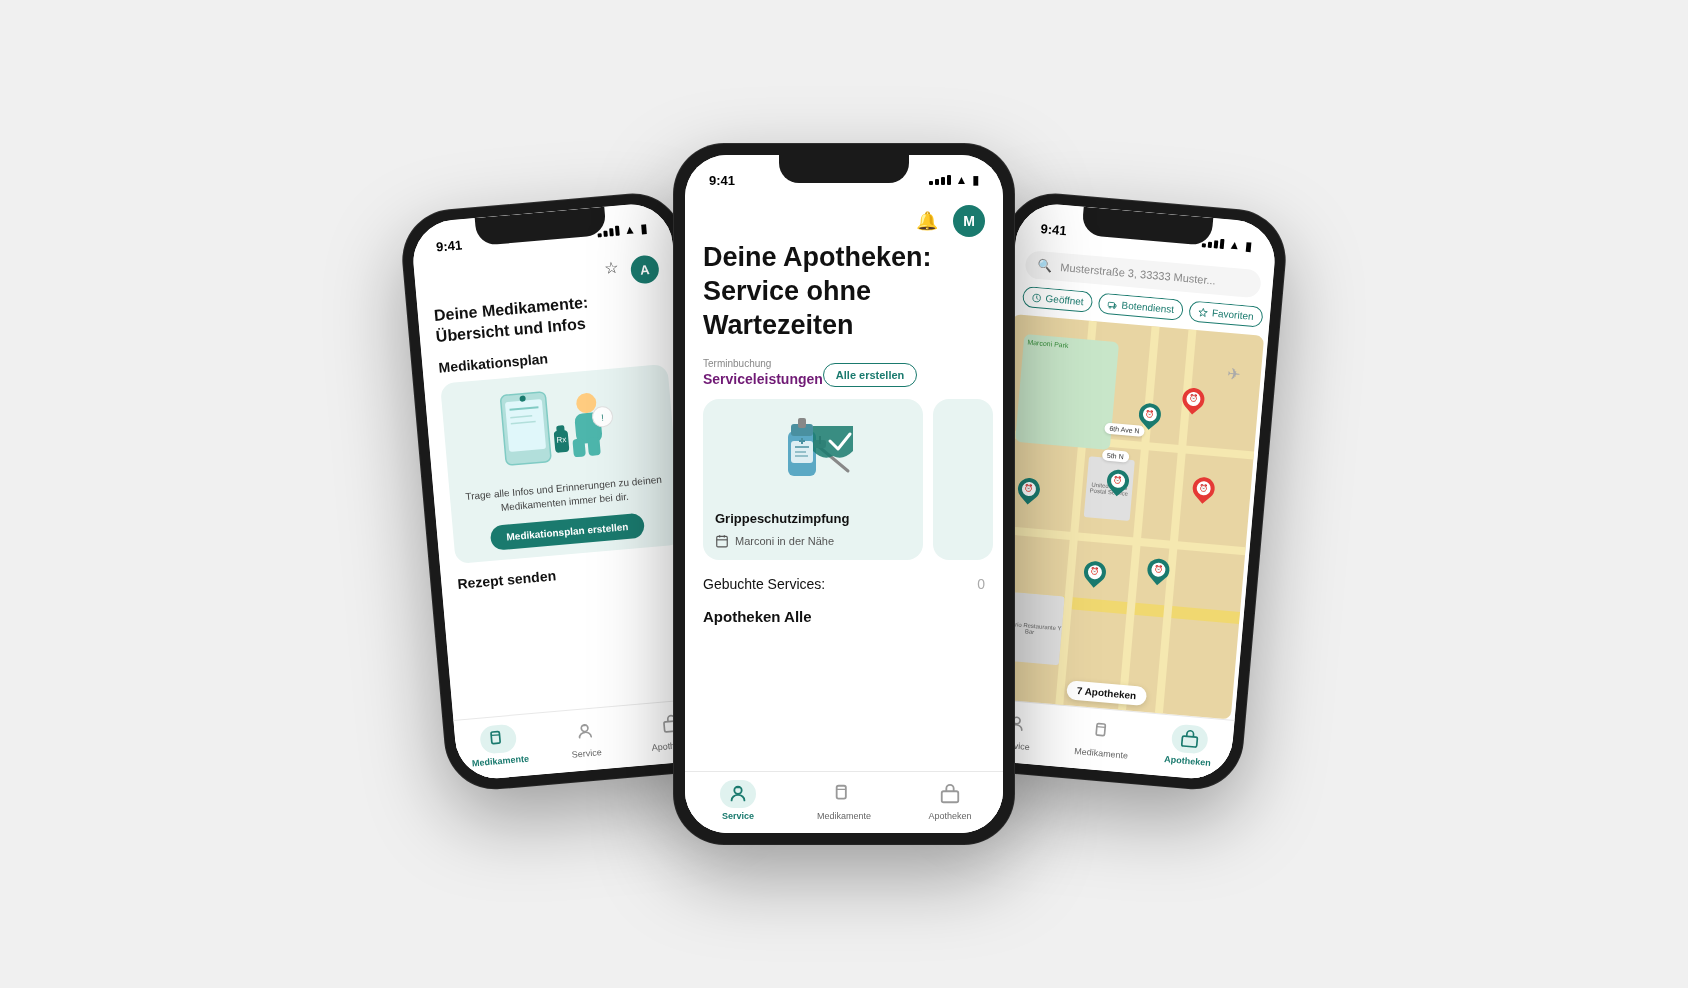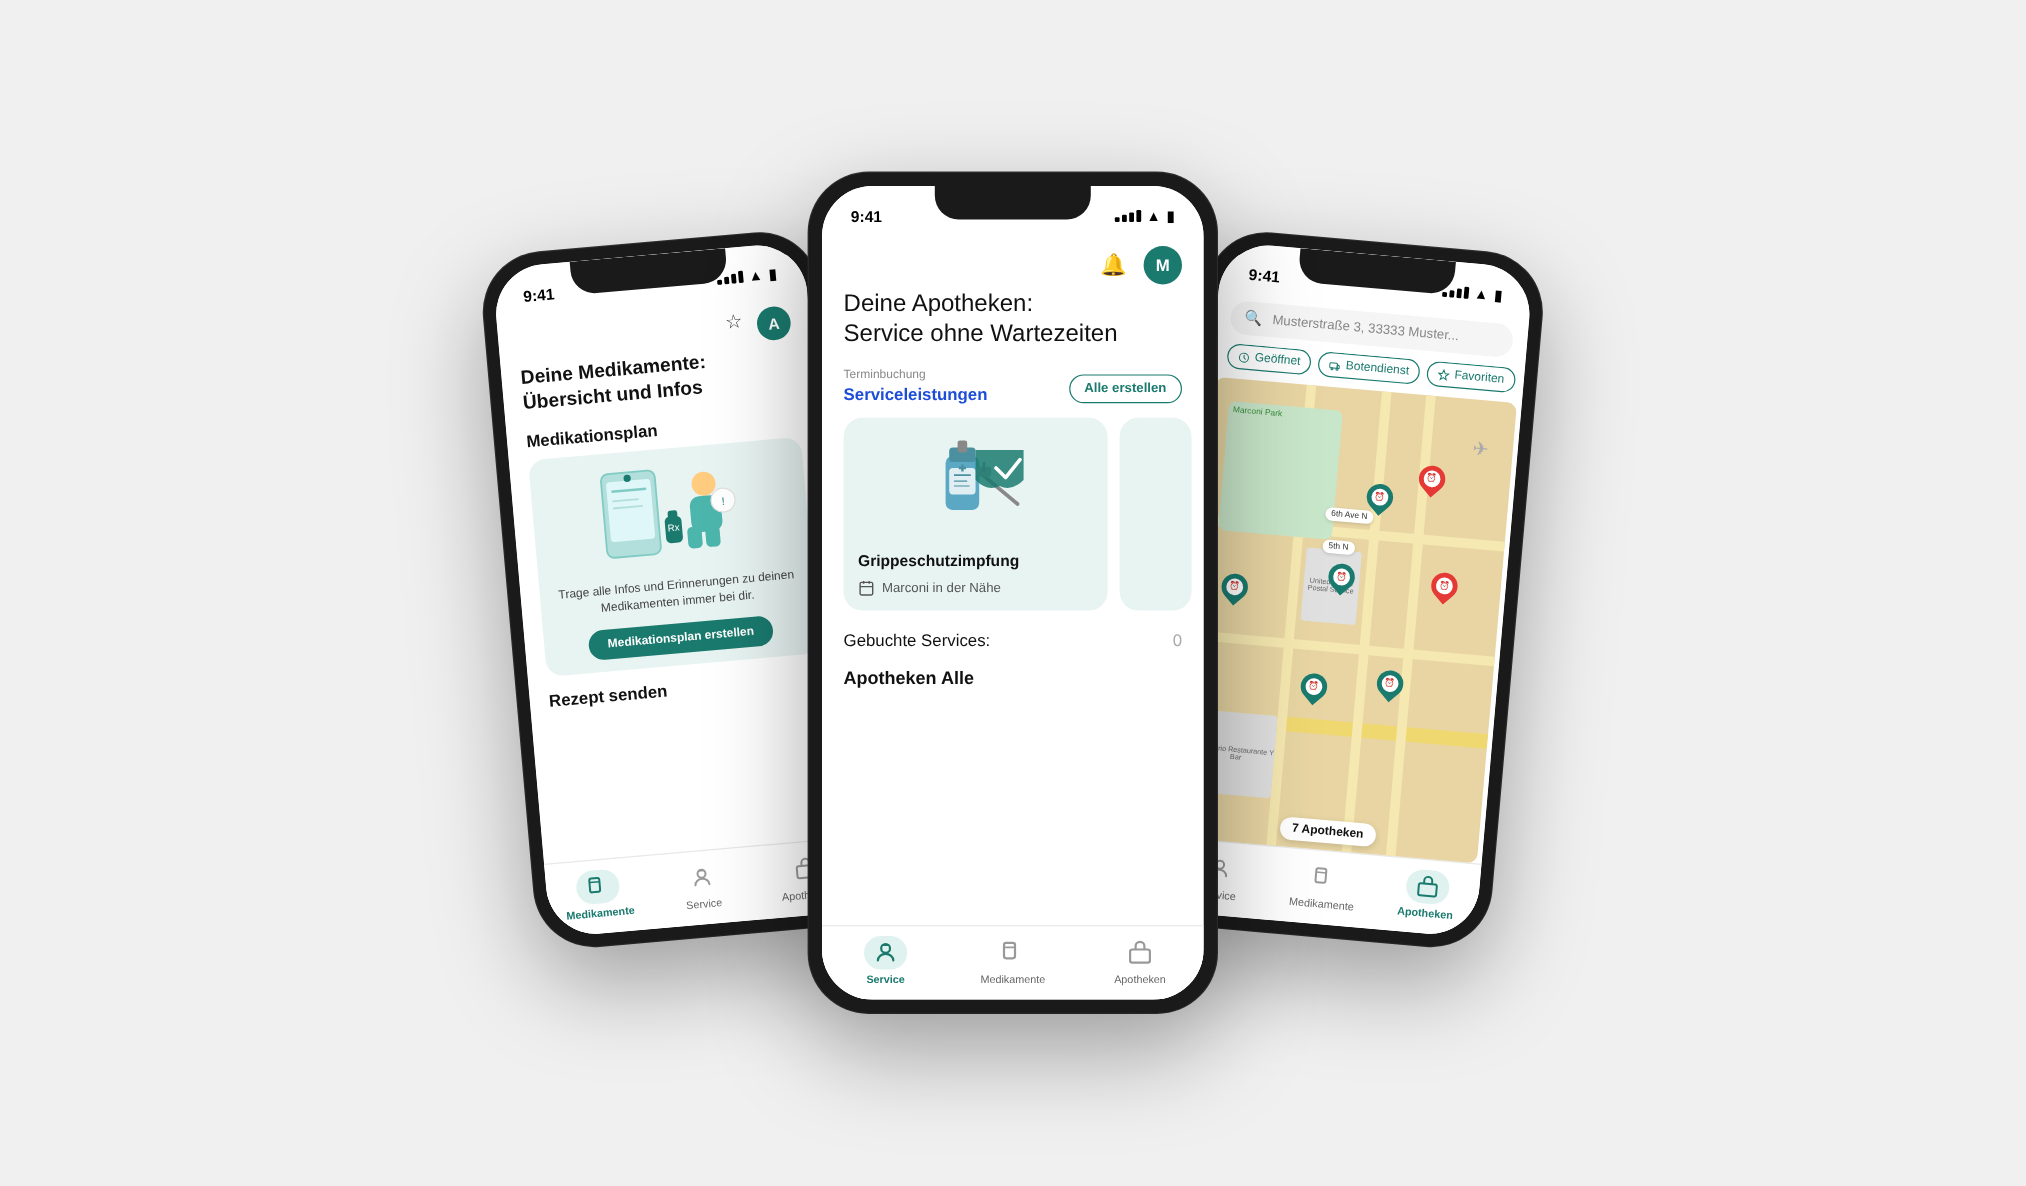--- a/index.html
+++ b/index.html
@@ -251,43 +251,42 @@
     .user-avatar {
       width: 32px; height: 32px;
       border-radius: 50%;
       background: #1a7a6e;
       display: flex; align-items: center; justify-content: center;
       color: white; font-size: 14px; font-weight: 700;
     }
 
     .center-title {
       padding: 0 18px 16px;
-      font-size: 20px;
-      font-weight: 400;
+      font-size: 27px;
+      font-weight: 700;
       color: #111;
       line-height: 1.25;
     }
 
     .service-section-header {
       padding: 0 18px 12px;
       display: flex;
-      justify-content: space-between;
       align-items: flex-end;
     }
 
     .service-label-small {
       font-size: 10px;
       color: #888;
       margin-bottom: 2px;
     }
 
     .service-label-big {
       font-size: 14px;
       font-weight: 700;
-      color: #1d4ed8;
+      color: #701a75;
     }
 
     .alle-btn {
       border: 1.5px solid #1a7a6e;
       color: #1a7a6e;
       background: transparent;
       border-radius: 16px;
       padding: 5px 12px;
       font-size: 11px;
       font-weight: 600;

